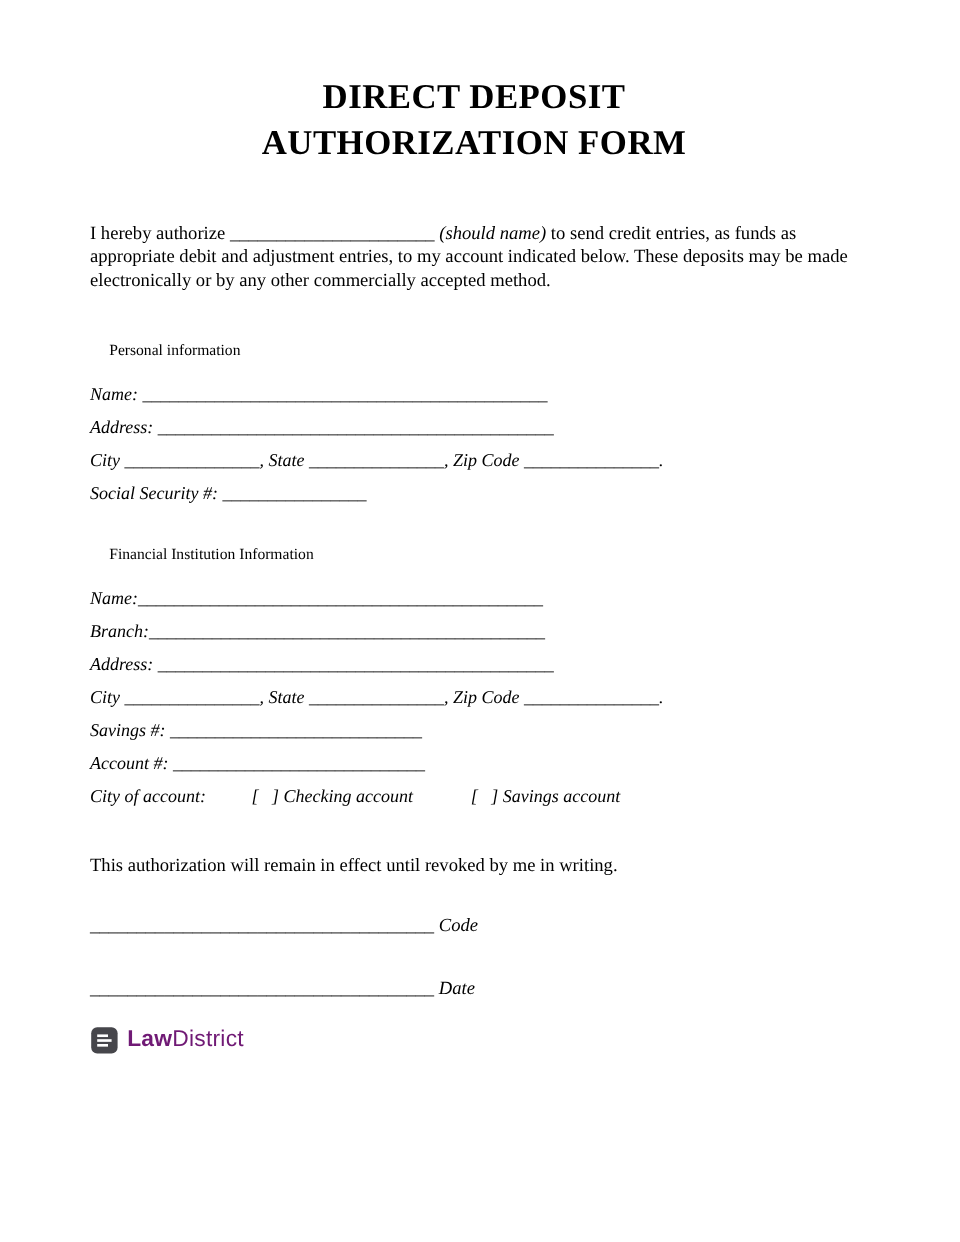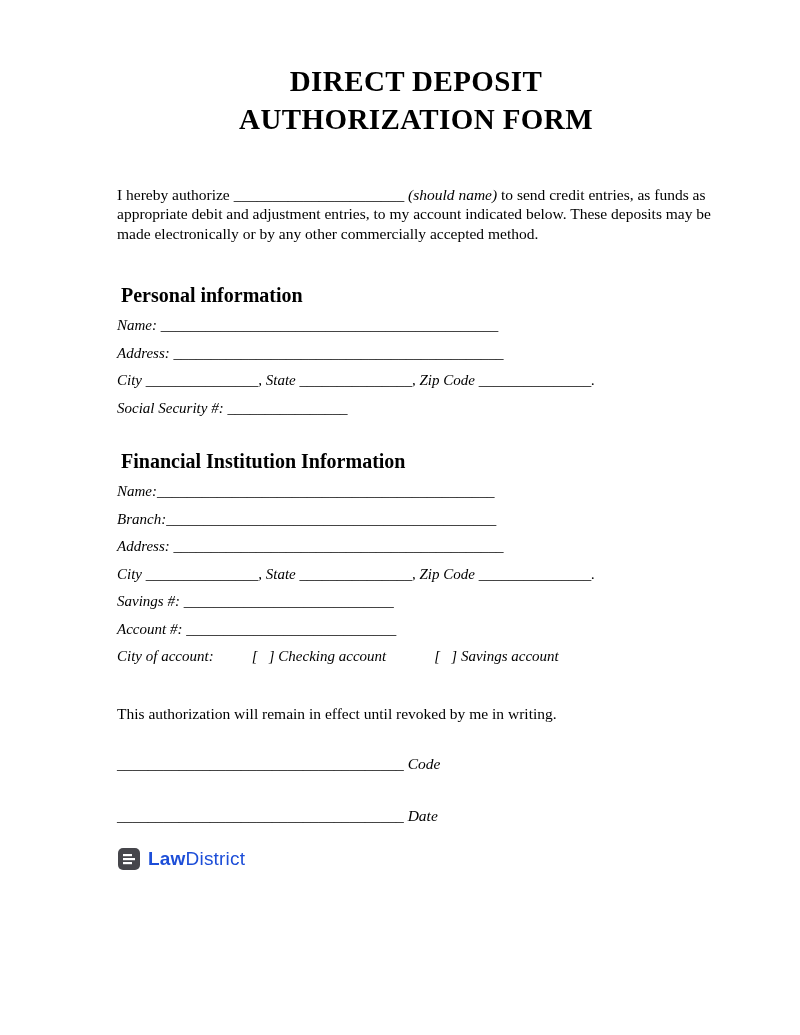--- a/index.html
+++ b/index.html
@@ -4,42 +4,42 @@
 <style>
   html, body { margin: 0; padding: 0; }
   body {
     width: 800px; height: 1035px;
     background: #ffffff;
     color: #000000;
     font-family: "Liberation Serif", "DejaVu Serif", serif;
   }
   .page {
     width: 800px; height: 1035px;
-    padding: 62px 85px 0 117px;
+    padding: 62px 85px 0 75px;
     box-sizing: border-box;
     overflow: hidden;
   }
   .title {
     margin: 0;
     text-align: center;
     font-size: 29px;
     font-weight: bold;
     line-height: 1.32;
     letter-spacing: 0.4px;
   }
   .intro {
     margin: 46px 0 0 0;
     font-size: 15.5px;
     line-height: 1.28;
   }
   .italic { font-style: italic; }
   .section-heading {
-    margin: 4px;
-    font-size: 20px;
-    font-weight: bold;
+    margin: 16px;
+    font-size: 13px;
+    font-weight: normal;
   }
   .personal-heading { margin-top: 40px; }
   .financial-heading { margin-top: 28px; }
   .rows { margin-top: 5px; font-size: 15px; font-style: italic; }
   .row { line-height: 27.5px; white-space: nowrap; }
   .savings { margin-left: 48px; }
   .note { margin: 45px 0 0 0; font-size: 15.5px; font-style: italic; }
   .auth { margin: 34px 0 0 0; font-size: 15.5px; }
   .sig-row { font-size: 15.5px; white-space: nowrap; }
   .sig-row.first { margin-top: 32px; }
@@ -47,21 +47,21 @@
   .sig-label { font-style: italic; }
   .footer {
     margin-top: 22px;
     display: flex;
     align-items: center;
     gap: 7px;
   }
   .brand {
     font-family: "Liberation Sans", "DejaVu Sans", sans-serif;
     font-size: 19px;
-    color: #1d4ed8;
+    color: #701a75;
     letter-spacing: 0.2px;
   }
   .brand .bold { font-weight: 700; }
 </style>
 </head>
 <body>
 
 <div class="page">
 
   <h1 class="title"><span>DIRECT DEPOSIT</span><br><span>AUTHORIZATION FORM</span></h1>

